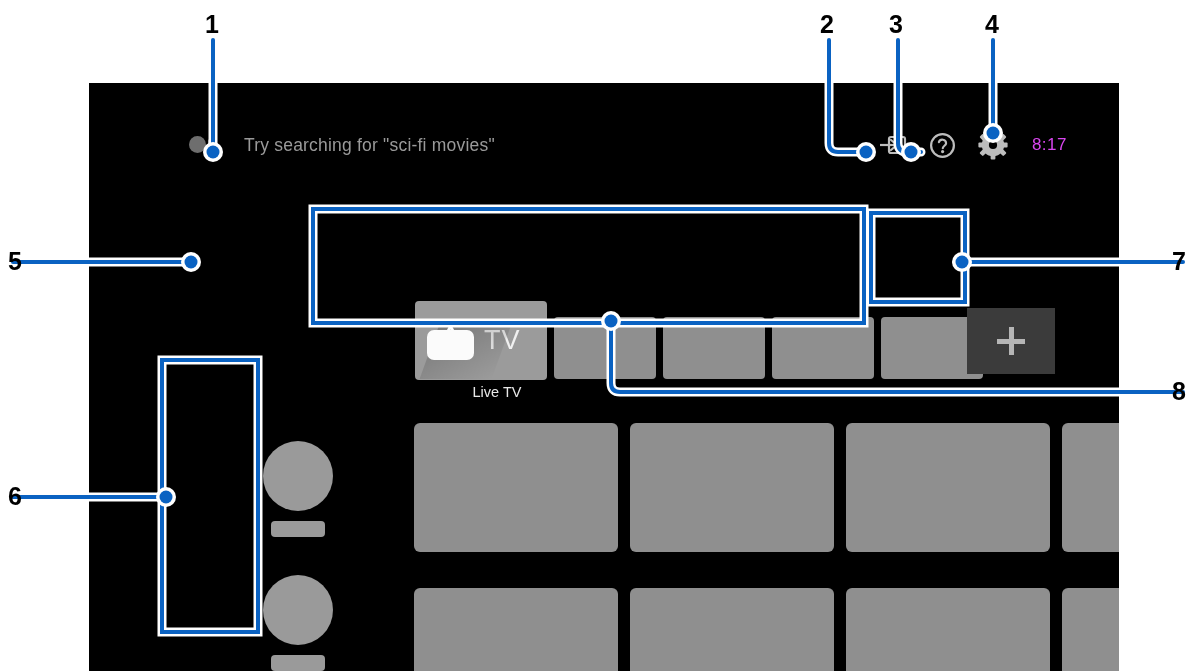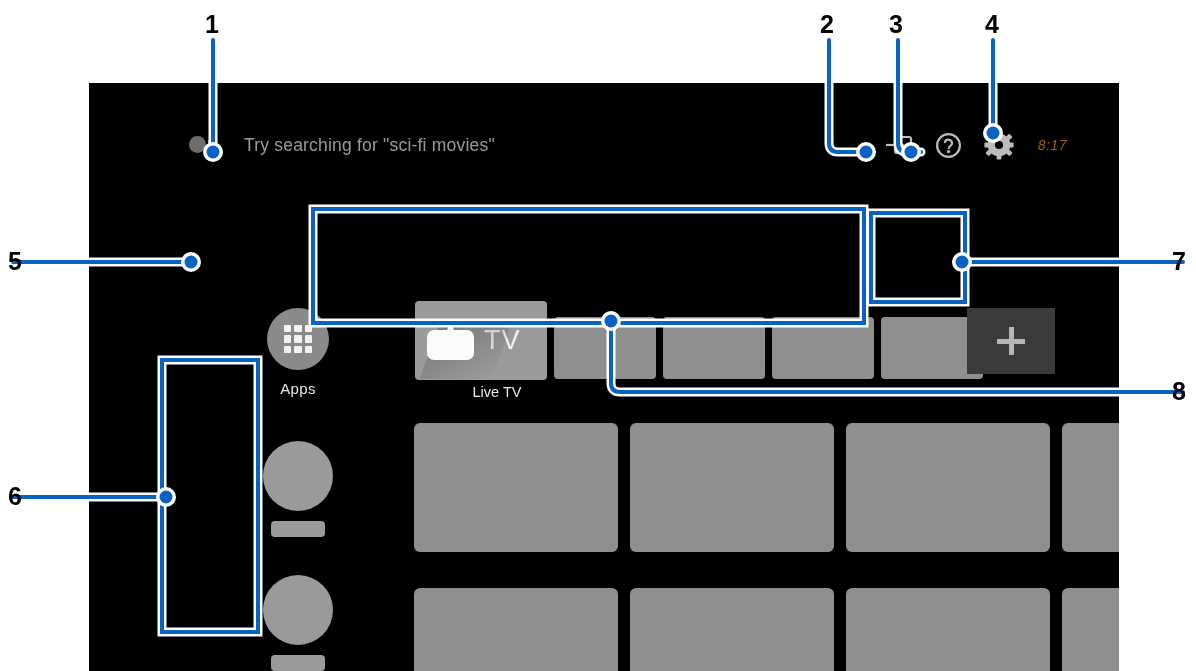--- a/index.html
+++ b/index.html
@@ -79,26 +79,25 @@
     align-items: center;
     height: 40px;
     gap: 20px;
   }
   .status-icon {
     width: 30px; height: 30px;
     display: flex; align-items: center; justify-content: center;
   }
   .status-icon svg { display: block; }
   #clock {
-    color: #a16207;
-    font-size: 14px;
+    color: #d946ef;
+    font-size: 17px;
     letter-spacing: 0.5px;
     margin-left: 4px;
     white-space: nowrap;
-    font-style: italic;
   }
 
   
   #apps-button {
     position: absolute;
     left: 178px;
     top: 225px;
     width: 62px;
     text-align: center;
   }
@@ -334,36 +333,20 @@
             <rect x="22.2" y="19.1" width="4.8" height="6.5" rx="1" transform="rotate(-45 24.6 22.3)"></rect>
           </g>
           <circle cx="15" cy="15" r="4.1" fill="#000000"></circle>
         </svg>
       </div>
 
       <div id="clock">8:17</div>
     </div>
   </div>
 
-  <div id="apps-button">
-    <div id="apps-circle">
-      <div id="apps-grid">
-        <i></i>
-          <i></i>
-          <i></i>
-          <i></i>
-          <i></i>
-          <i></i>
-          <i></i>
-          <i></i>
-          <i></i>
-      </div>
-    </div>
-    <div id="apps-label">Apps</div>
-  </div>
 
   <div id="apps-row">
     <div class="app-tile selected">
       <div class="tile-shadow"></div>
       <div class="tv-icon">
         <span class="ant-l"></span>
           <span class="ant-r"></span>
           <span class="body"></span>
       </div>
       <div class="tv-text">TV</div>

